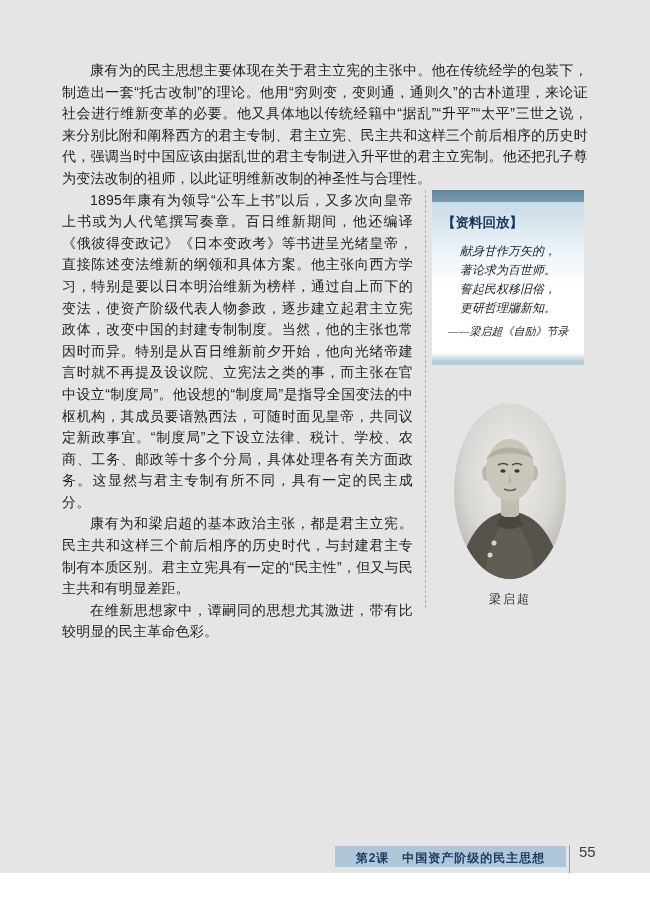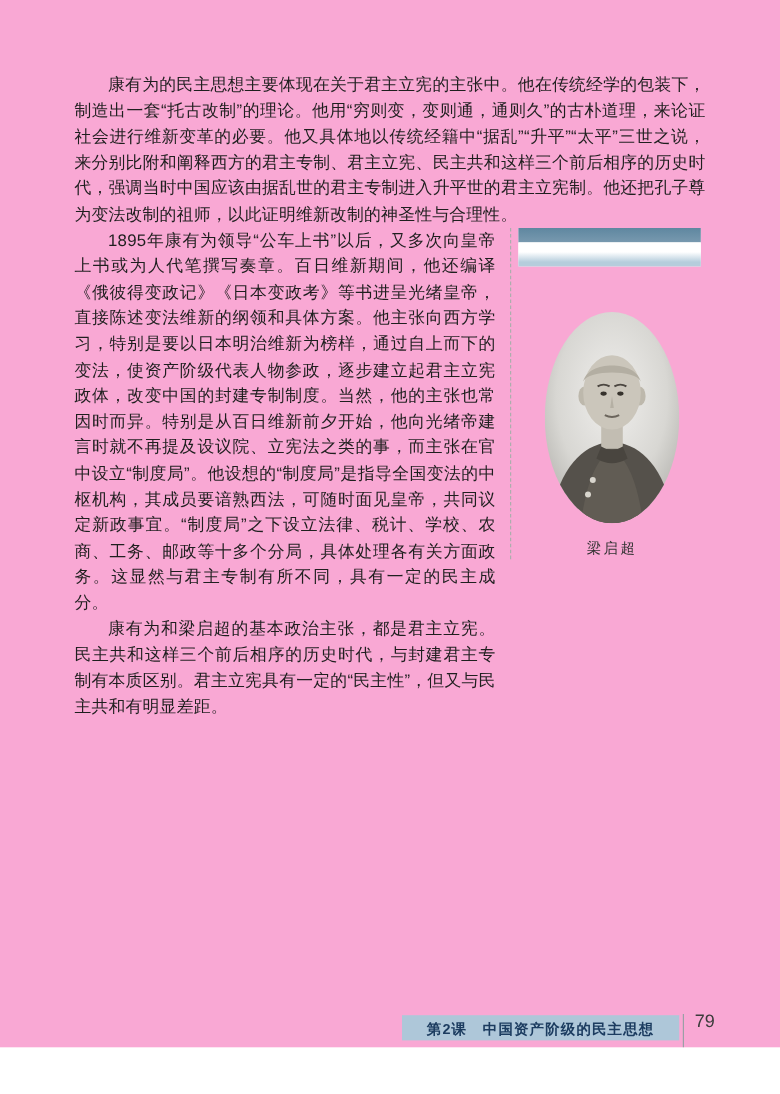--- a/index.html
+++ b/index.html
@@ -1,19 +1,19 @@
 <!DOCTYPE html>
 <html><head>
 <meta charset="utf-8">
 <style>
   html,body{margin:0;padding:0;background:#ffffff;}
   .page{
     position:relative;
     width:650px;height:873px;
-    background:#f9a8d4;
+    background:#e5e5e5;
     font-family:"Liberation Sans", sans-serif;
     color:#1f1f1f;
     overflow:hidden;
   }
   .content{
     position:absolute;
     left:62px;top:60px;
     width:526px;
   }
   .content p{
@@ -130,20 +130,28 @@
 <div class="page">
   <div class="content">
 
     <p>康有为的民主思想主要体现在关于君主立宪的主张中。他在传统经学的包装下，制造出一套“托古改制”的理论。他用“穷则变，变则通，通则久”的古朴道理，来论证社会进行维新变革的必要。他又具体地以传统经籍中“据乱”“升平”“太平”三世之说，来分别比附和阐释西方的君主专制、君主立宪、民主共和这样三个前后相序的历史时代，强调当时中国应该由据乱世的君主专制进入升平世的君主立宪制。他还把孔子尊为变法改制的祖师，以此证明维新改制的神圣性与合理性。</p>
 
     <aside class="side-col">
       <div class="side-inner">
 
         <div class="res-box">
           <div class="res-top"></div>
+          <div class="res-mid">
+            <div class="res-title">【资料回放】</div>
+            <div class="poem">献身甘作万矢的，</div>
+            <div class="poem">著论求为百世师。</div>
+            <div class="poem">誓起民权移旧俗，</div>
+            <div class="poem">更研哲理牖新知。</div>
+            <div class="poem-attr">——梁启超《自励》节录</div>
+          </div>
           <div class="res-gap"></div>
           <div class="res-bot"></div>
         </div>
 
         <div class="portrait-wrap">
           <svg width="112" height="176" viewBox="0 0 112 176">
             <defs>
               <radialGradient id="pg" cx="50%" cy="40%" r="75%">
                 <stop offset="0%" stop-color="#f0efed"></stop>
                 <stop offset="55%" stop-color="#d8d7d3"></stop>
@@ -174,20 +182,21 @@
             </g>
           </svg>
           <div class="portrait-caption">梁启超</div>
         </div>
 
       </div>
     </aside>
 
     <p>1895年康有为领导“公车上书”以后，又多次向皇帝上书或为人代笔撰写奏章。百日维新期间，他还编译《俄彼得变政记》《日本变政考》等书进呈光绪皇帝，直接陈述变法维新的纲领和具体方案。他主张向西方学习，特别是要以日本明治维新为榜样，通过自上而下的变法，使资产阶级代表人物参政，逐步建立起君主立宪政体，改变中国的封建专制制度。当然，他的主张也常因时而异。特别是从百日维新前夕开始，他向光绪帝建言时就不再提及设议院、立宪法之类的事，而主张在官中设立“制度局”。他设想的“制度局”是指导全国变法的中枢机构，其成员要谙熟西法，可随时面见皇帝，共同议定新政事宜。“制度局”之下设立法律、税计、学校、农商、工务、邮政等十多个分局，具体处理各有关方面政务。这显然与君主专制有所不同，具有一定的民主成分。</p>
     <p>康有为和梁启超的基本政治主张，都是君主立宪。民主共和这样三个前后相序的历史时代，与封建君主专制有本质区别。君主立宪具有一定的“民主性”，但又与民主共和有明显差距。</p>
+    <p>在维新思想家中，谭嗣同的思想尤其激进，带有比较明显的民主革命色彩。</p>
   </div>
 
   <div class="footer-bar">
     <span>第2课　中国资产阶级的民主思想</span>
   </div>
   <div class="footer-rule"></div>
-  <div class="page-number">79</div>
+  <div class="page-number">55</div>
 </div>
 
 </body></html>

